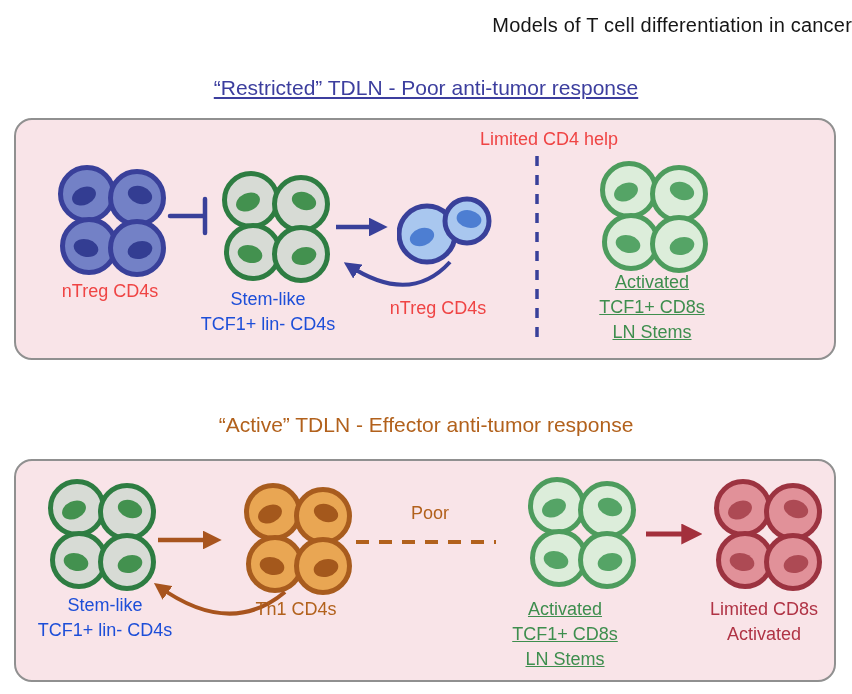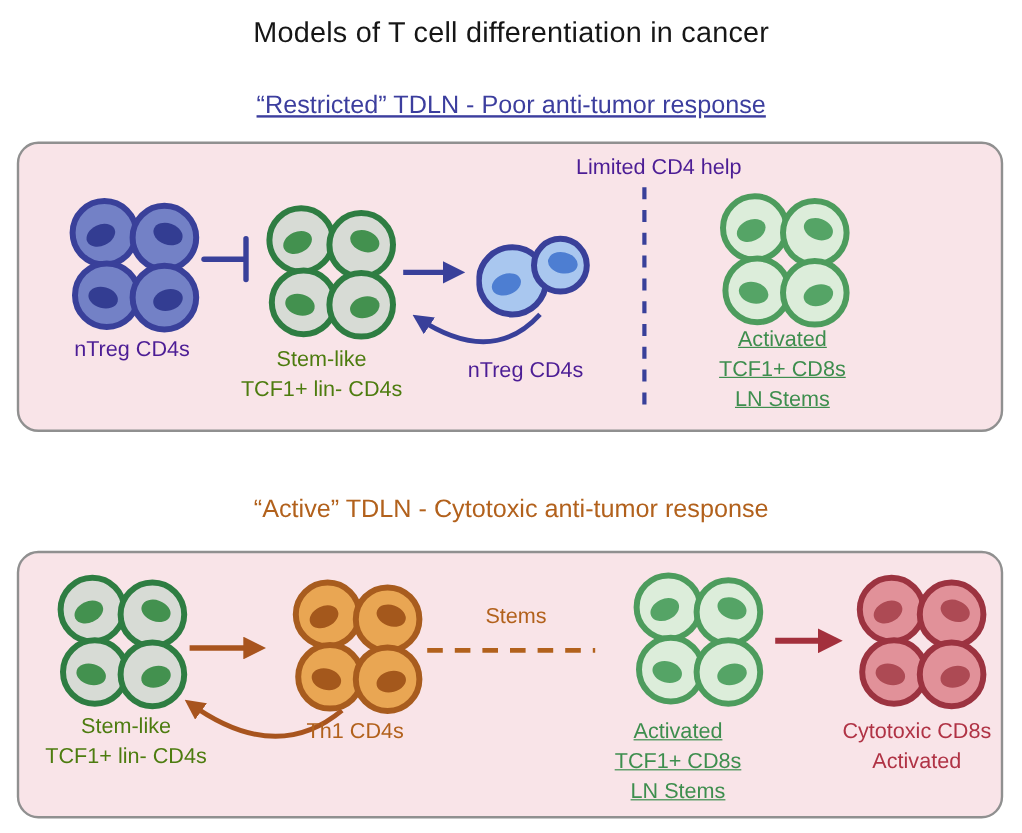--- a/index.html
+++ b/index.html
@@ -1,43 +1,43 @@
 <!DOCTYPE html>
 <html><head>
 <meta charset="utf-8">
 <style>
   * { margin:0; padding:0; box-sizing:border-box; }
   html,body { background:#ffffff; font-family:"Liberation Sans", sans-serif; }
   .canvas { position:relative; width:852px; height:694px; background:#ffffff; overflow:hidden; }
-  .title { position:absolute; left:0; top:14px; width:100%; text-align:center;
-           font-size:24px; color:#161616; letter-spacing:.2px; }
+  .title { position:absolute; left:0; top:14px; width:100%; text-align:right;
+           font-size:20px; color:#161616; letter-spacing:.2px; }
   .subtitle { position:absolute; left:0; width:100%; text-align:center; font-size:21px; }
   .subtitle.restricted { top:76px; color:#3c3e9e;text-decoration:underline; }
   .subtitle.active { top:413px; color:#b2611c; }
   .panel { position:absolute; left:14px; width:822px; background:#f9e4e8;
            border:2px solid #909090; border-radius:18px; }
   .panel.top { top:118px; height:242px; }
   .panel.bottom { top:459px; height:223px; }
   .overlay { position:absolute; left:0; top:0; pointer-events:none; }
   .cluster { position:absolute; line-height:0; }
   .label { position:absolute; text-align:center; font-size:18px; line-height:25px; }
-  .ink-blue { color:#4c1d95; }
-  .ink-gray { color:#4d7c0f; }
+  .ink-blue { color:#ef4444; }
+  .ink-gray { color:#1d4ed8; }
   .ink-green { color:#3e8e4e;text-decoration:underline; }
   .ink-orange { color:#b2611c; }
   .ink-red { color:#b03345; }
 </style>
 </head>
 <body>
 
 <div class="canvas">
 
   <div class="title">Models of T cell differentiation in cancer</div>
   <div class="subtitle restricted">“Restricted” TDLN - Poor anti-tumor response</div>
-  <div class="subtitle active">“Active” TDLN - Cytotoxic anti-tumor response</div>
+  <div class="subtitle active">“Active” TDLN - Effector anti-tumor response</div>
 
   <div class="panel top"></div>
   <div class="panel bottom"></div>
 
   <svg class="overlay" width="852" height="694" viewBox="0 0 852 694">
     <defs>
       <marker id="ah-blue" markerWidth="4.2" markerHeight="4.2" viewBox="0 0 10 10" refX="7" refY="5" orient="auto">
         <path d="M0,0 L10,5 L0,10 Z" fill="#39409a"></path>
       </marker>
       <marker id="ah-brown" markerWidth="4.2" markerHeight="4.2" viewBox="0 0 10 10" refX="7" refY="5" orient="auto">
@@ -150,24 +150,24 @@
     <div>Activated</div>
     <div>TCF1+ CD8s</div>
     <div>LN Stems</div>
   </div>
 
   <div class="label ink-gray" style="left:12px; top:593px; width:186px;">
     <div>Stem-like</div>
     <div>TCF1+ lin- CD4s</div>
   </div>
   <div class="label ink-orange" style="left:236px; top:597px; width:120px;">Th1 CD4s</div>
-  <div class="label ink-orange" style="left:395px; top:501px; width:70px;">Stems</div>
+  <div class="label ink-orange" style="left:395px; top:501px; width:70px;">Poor</div>
   <div class="label ink-green" style="left:490px; top:597px; width:150px;">
     <div>Activated</div>
     <div>TCF1+ CD8s</div>
     <div>LN Stems</div>
   </div>
   <div class="label ink-red" style="left:687px; top:597px; width:154px;">
-    <div>Cytotoxic CD8s</div>
+    <div>Limited CD8s</div>
     <div>Activated</div>
   </div>
 
 </div>
 
 </body></html>

